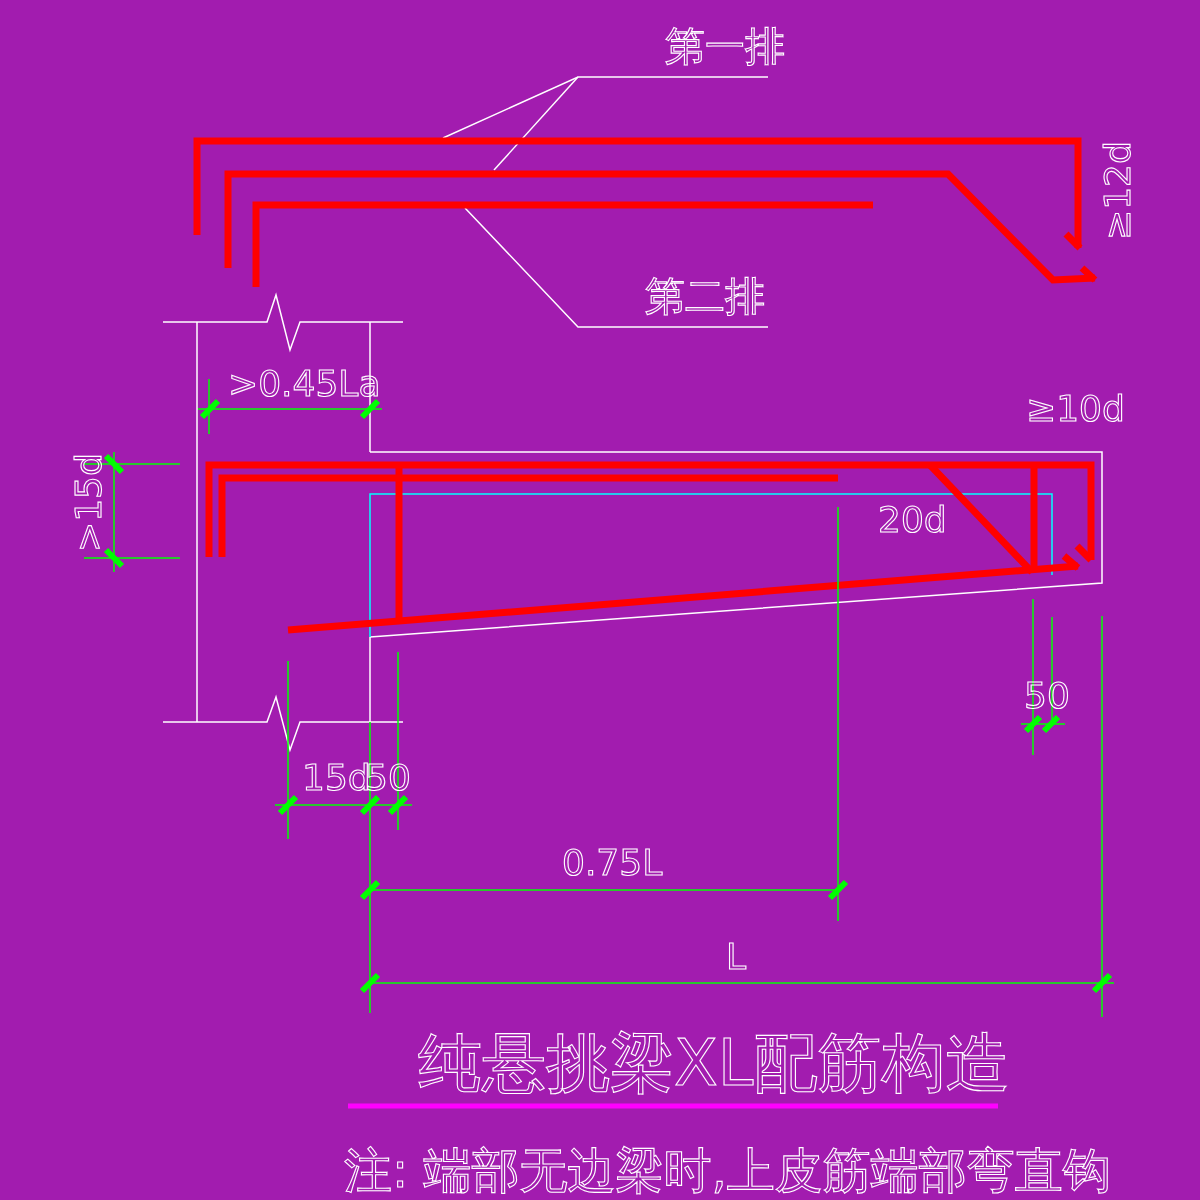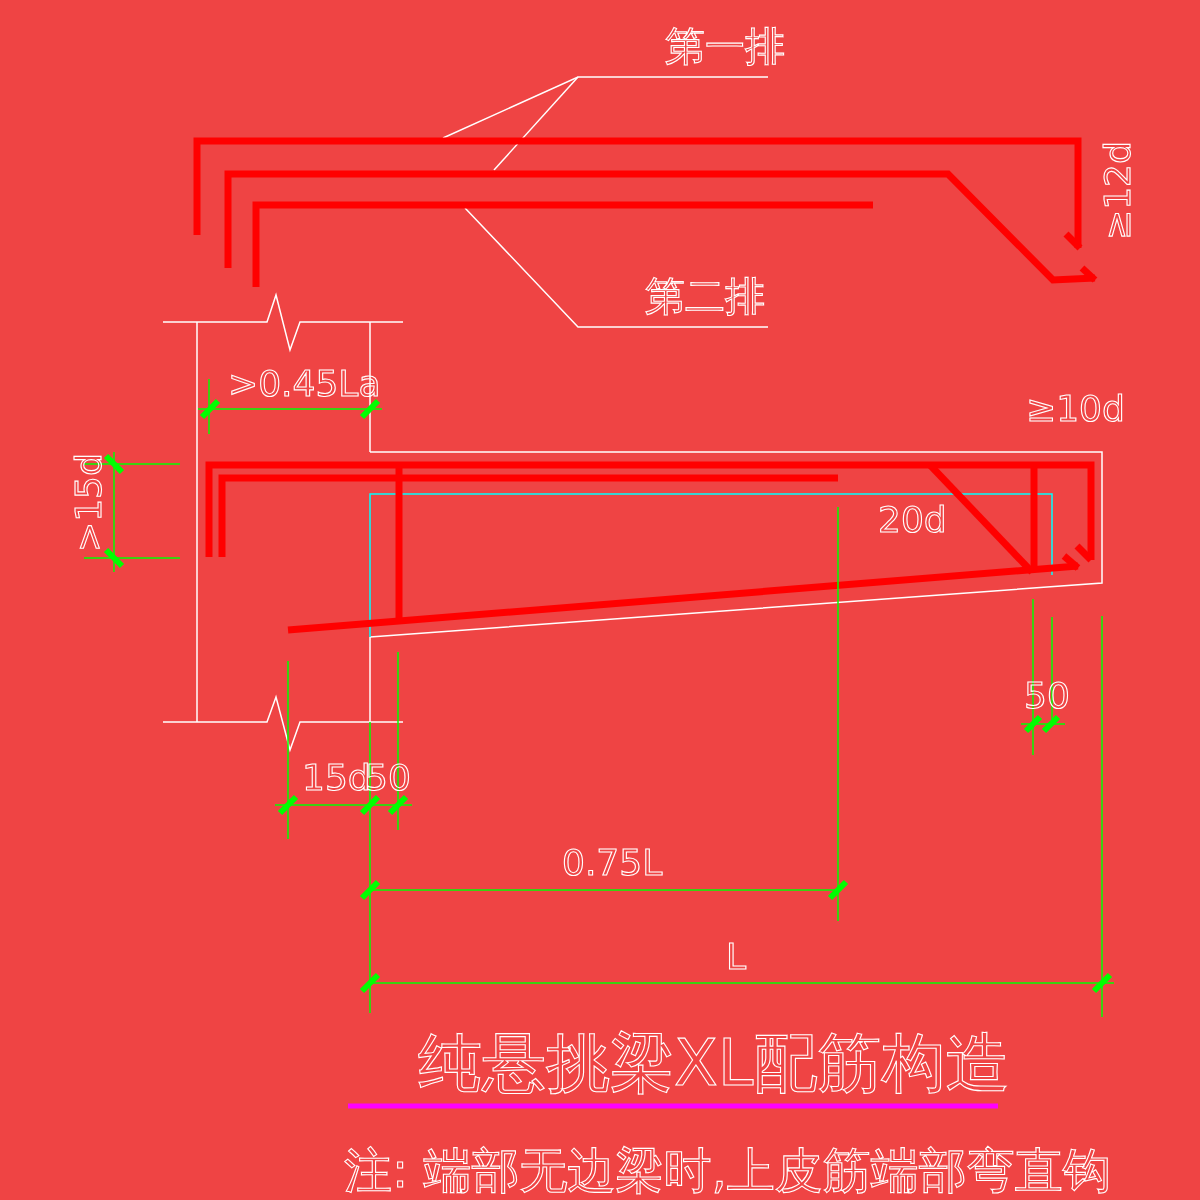--- a/index.html
+++ b/index.html
@@ -1,17 +1,17 @@
 <!DOCTYPE html>
 <html><head>
   <meta charset="utf-8">
   <style>
     html, body { margin: 0; padding: 0; background: #000; }
     body { width: 1200px; height: 1200px; overflow: hidden; }
-    #canvas { position: absolute; left: 0; top: 0; width: 1200px; height: 1200px; background: #ef4444; }
+    #canvas { position: absolute; left: 0; top: 0; width: 1200px; height: 1200px; background: #a21caf; }
     svg text { font-family: "DejaVu Sans", sans-serif; fill: none; stroke: #ffffff; stroke-width: 1.1; }
     .lbl { font-size: 40px; }
     .dim { font-size: 36px; }
     .title { font-size: 64px; }
     .note { font-size: 48px; }
   </style>
 </head>
 <body>
 
 <div id="canvas">

